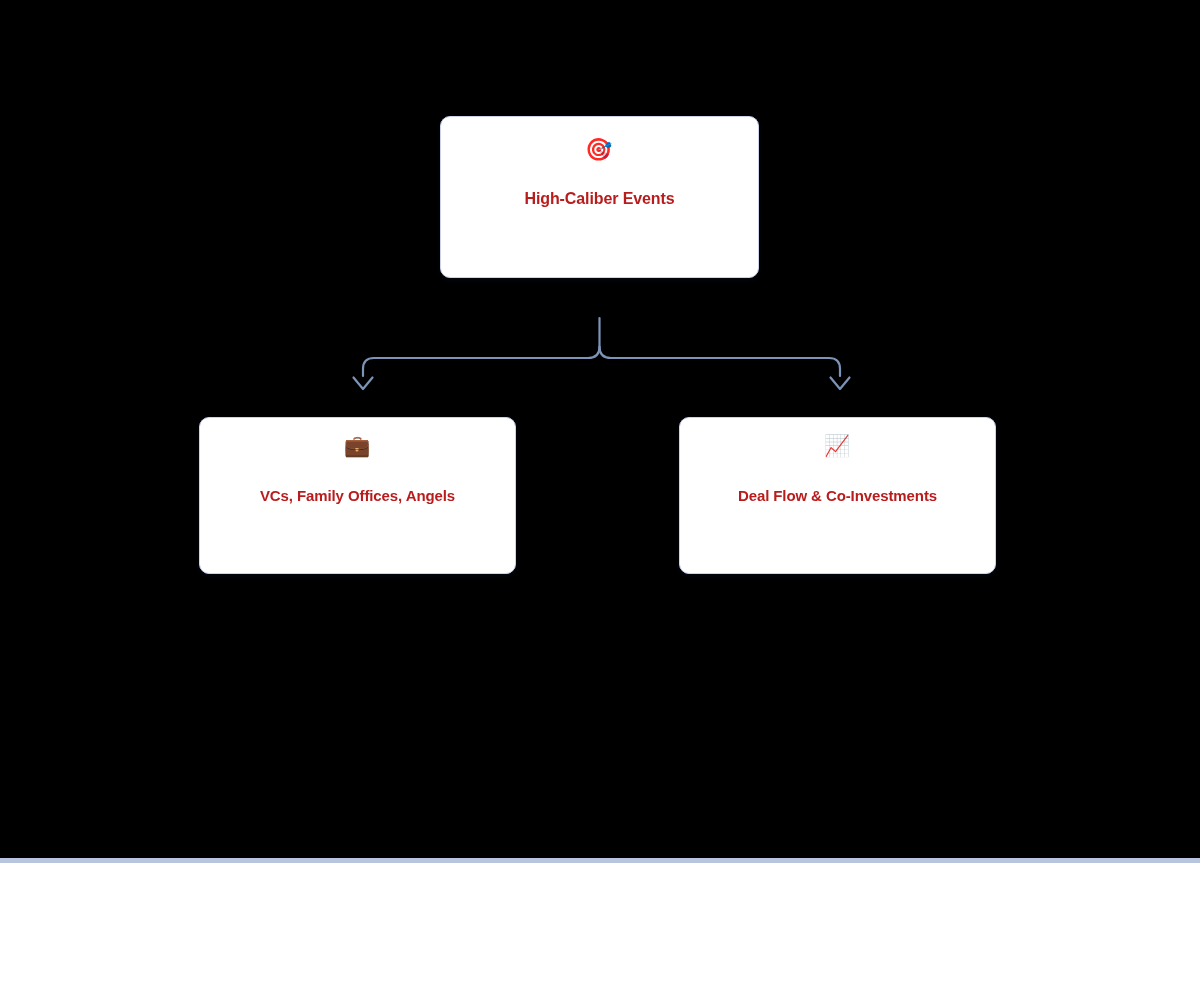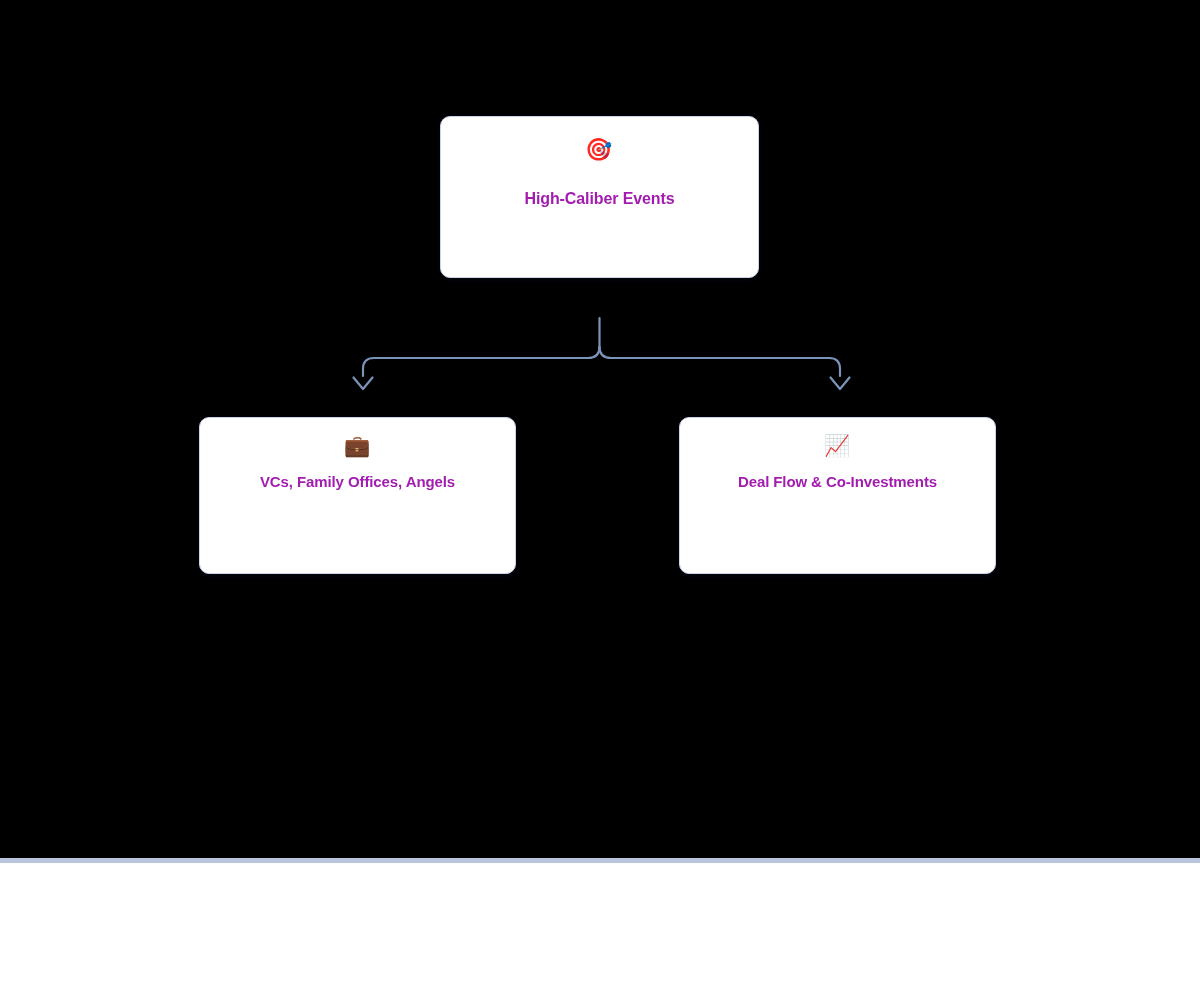--- a/index.html
+++ b/index.html
@@ -53,21 +53,21 @@
 
   .node-icon {
     font-family: "DejaVu Sans", sans-serif;
     line-height: 1;
     user-select: none;
   }
 
   .node-label {
     font-family: "Liberation Sans", sans-serif;
     font-weight: bold;
-    color: #a21caf;
+    color: #b91c1c;
     text-align: center;
     letter-spacing: -0.1px;
   }
 
   
   #node-root {
     left: 440px;
     top: 116px;
     width: 319px;
     height: 162px;
@@ -89,21 +89,21 @@
   }
   #node-child-0 { left: 199px; }
   #node-child-1 { left: 679px; }
 
   .node-child .node-icon {
     font-size: 21px;
     margin-top: 18px;
   }
   .node-child .node-label {
     font-size: 15px;
-    margin-top: 16px;
+    margin-top: 30px;
   }
 
   
   #footer-rule {
     position: absolute;
     left: 0;
     top: 858px;
     width: 1200px;
     height: 5px;
     background: #b9c4de;

